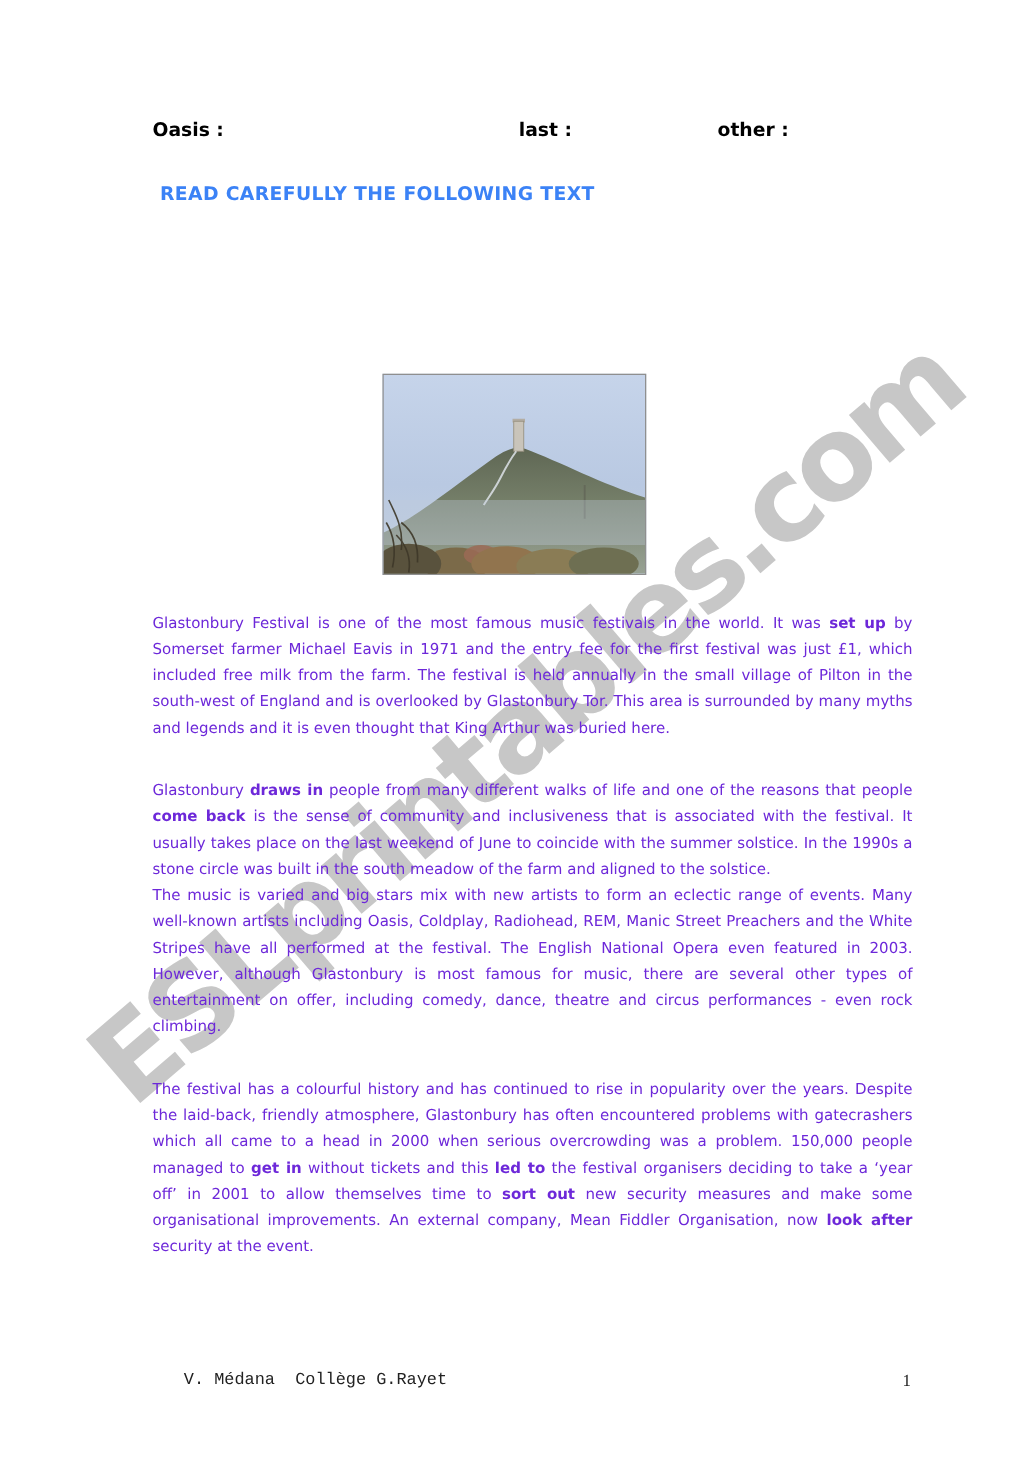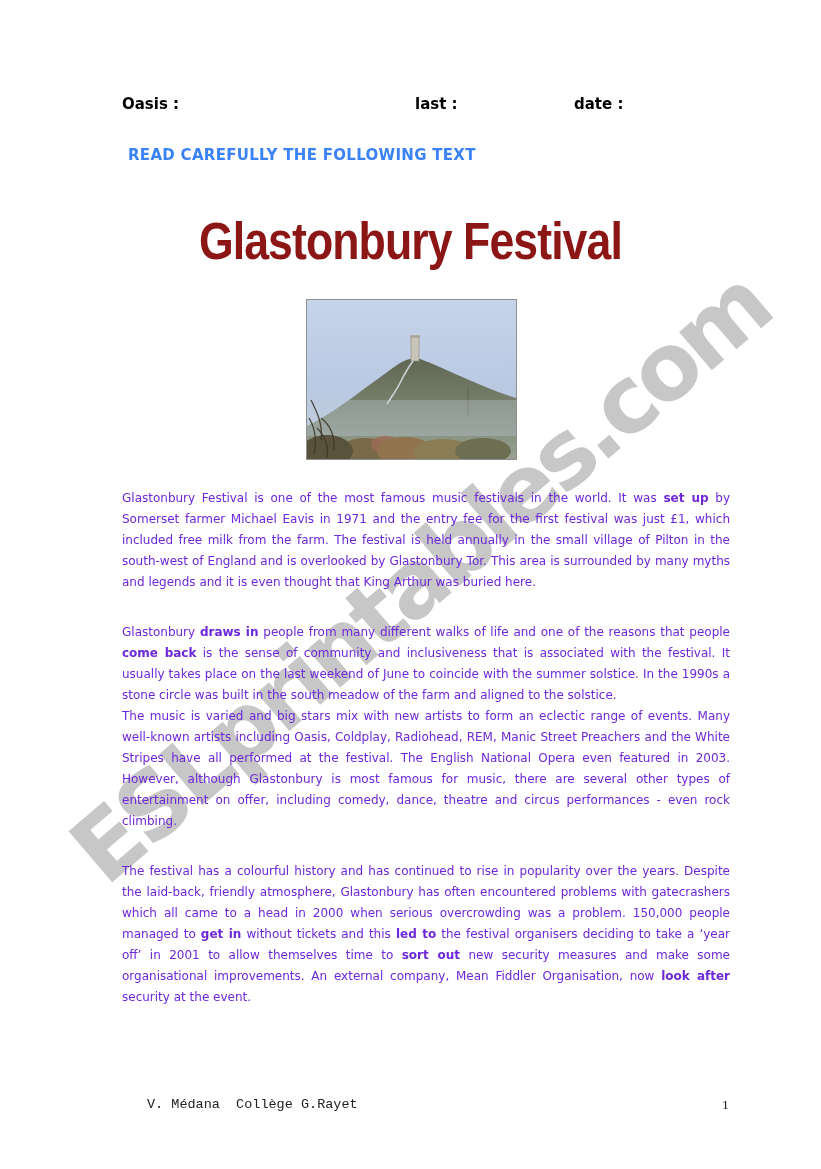--- a/index.html
+++ b/index.html
@@ -57,27 +57,24 @@
 </style>
 </head>
 <body>
 
 <div class="page">
 
   <div class="watermark">ESLprintables.com</div>
 
   <span class="hdr hdr-name">Oasis :</span>
   <span class="hdr hdr-form">last :</span>
-  <span class="hdr hdr-date">date :</span>
+  <span class="hdr hdr-date">other :</span>
 
   <div class="instruction">READ CAREFULLY THE FOLLOWING TEXT</div>
 
-  <div class="title-wrap">
-    <h1 class="title">Glastonbury Festival</h1>
-  </div>
 
   <figure class="photo">
     <svg viewBox="0 0 209 159" preserveAspectRatio="none">
       <defs>
         <linearGradient id="sky" x1="0" y1="0" x2="0" y2="1">
           <stop offset="0" stop-color="#c6d4ea"></stop>
           <stop offset="0.55" stop-color="#b9c9e2"></stop>
           <stop offset="1" stop-color="#c1cedd"></stop>
         </linearGradient>
         <linearGradient id="hill" x1="0" y1="0" x2="0" y2="1">

